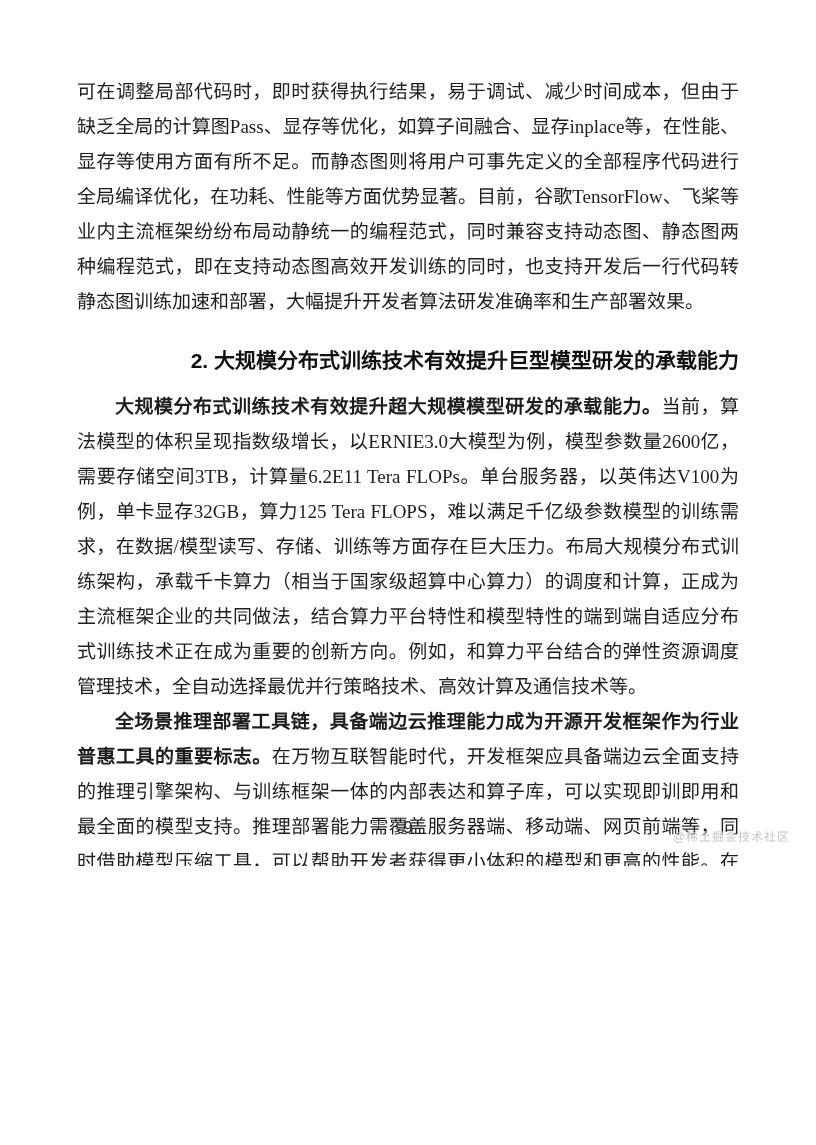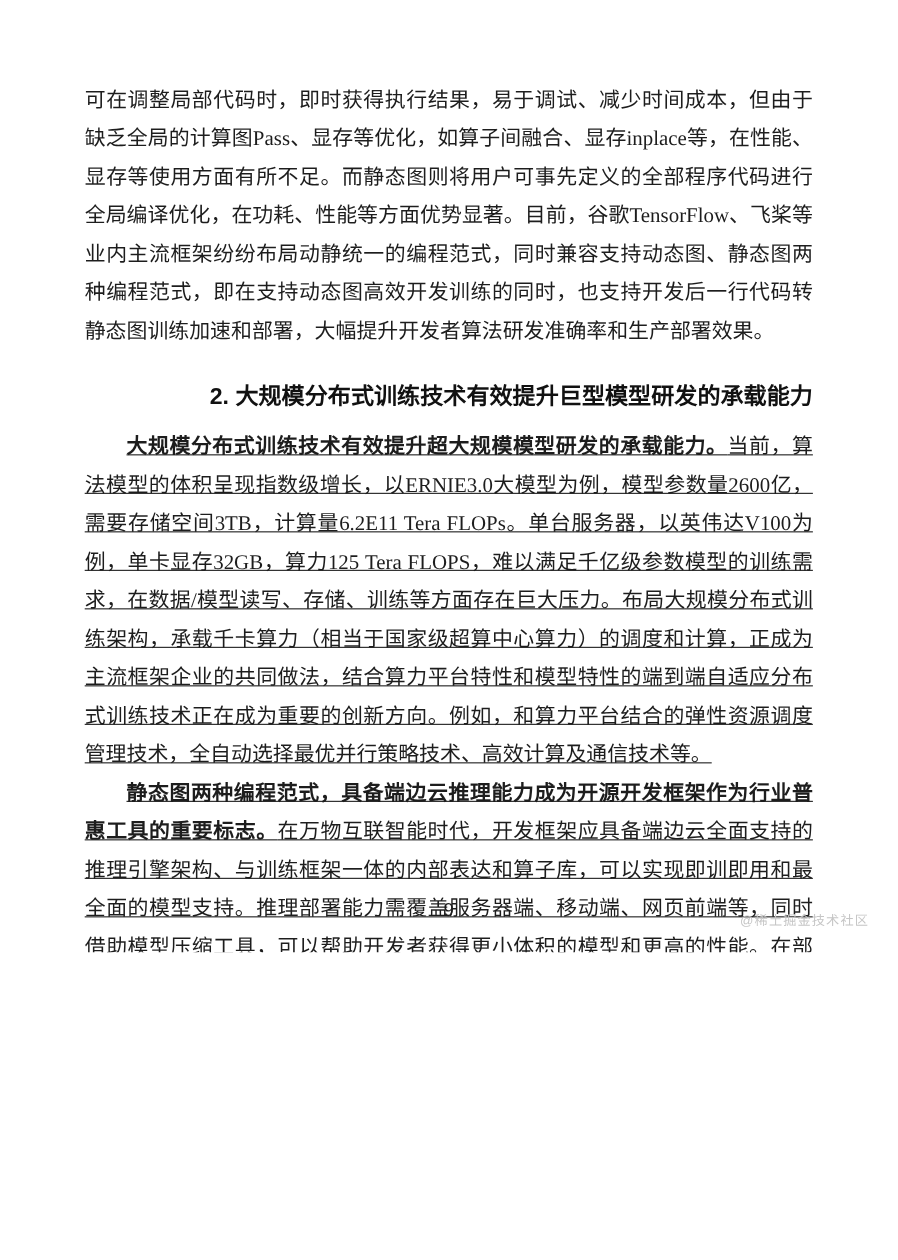--- a/index.html
+++ b/index.html
@@ -16,21 +16,21 @@
     padding: 74px 77px 0 77px;
     overflow: hidden;
   }
   .body-para {
     font-family: "Liberation Serif", "DejaVu Serif", serif;
     font-size: 19px;
     line-height: 35px;
     text-align: justify;
     color: var(--text, #1d1d1d);
   }
-  .indent { text-indent: 2em; text-decoration: underline; }
+  .indent { text-indent: 2em; }
   .lead {
     font-weight: 700;
     font-family: "Liberation Sans", "DejaVu Sans", sans-serif;
   }
   .sec-heading {
     font-family: "Liberation Sans", "DejaVu Sans", sans-serif;
     font-weight: 700;
     font-size: 21px;
     line-height: 32px;
     color: var(--heading, #111111);
@@ -62,19 +62,19 @@
 
 <div class="page">
 
   <p class="body-para">可在调整局部代码时，即时获得执行结果，易于调试、减少时间成本，但由于缺乏全局的计算图Pass、显存等优化，如算子间融合、显存inplace等，在性能、显存等使用方面有所不足。而静态图则将用户可事先定义的全部程序代码进行全局编译优化，在功耗、性能等方面优势显著。目前，谷歌TensorFlow、飞桨等业内主流框架纷纷布局动静统一的编程范式，同时兼容支持动态图、静态图两种编程范式，即在支持动态图高效开发训练的同时，也支持开发后一行代码转静态图训练加速和部署，大幅提升开发者算法研发准确率和生产部署效果。</p>
 
   <h2 class="sec-heading heading-2">2. 大规模分布式训练技术有效提升巨型模型研发的承载能力</h2>
 
   <p class="body-para indent"><span class="lead">大规模分布式训练技术有效提升超大规模模型研发的承载能力。</span><span>当前，算法模型的体积呈现指数级增长，以ERNIE3.0大模型为例，模型参数量2600亿，需要存储空间3TB，计算量6.2E11 Tera FLOPs。单台服务器，以英伟达V100为例，单卡显存32GB，算力125 Tera FLOPS，难以满足千亿级参数模型的训练需求，在数据/模型读写、存储、训练等方面存在巨大压力。布局大规模分布式训练架构，承载千卡算力（相当于国家级超算中心算力）的调度和计算，正成为主流框架企业的共同做法，结合算力平台特性和模型特性的端到端自适应分布式训练技术正在成为重要的创新方向。例如，和算力平台结合的弹性资源调度管理技术，全自动选择最优并行策略技术、高效计算及通信技术等。</span></p>
 
 
-  <p class="body-para indent"><span class="lead">静态图两种编程范式，具备端边云推理能力成为开源开发框架作为行业普惠工具的重要标志。</span><span>在万物互联智能时代，开发框架应具备端边云全面支持的推理引擎架构、与训练框架一体的内部表达和算子库，可以实现即训即用和最全面的模型支持。推理部署能力需覆盖服务器端、移动端、网页前端等，同时借助模型压缩工具，可以帮助开发者获得更小体积的模型和更高的性能。在部署环节，开发框架也应提供全流程、全场景推理部署工具链，实现在硬件受限环境下的快捷部署，如飞桨开发训练得到的模型可以通过配套模型压缩工具PaddleSlim的剪枝、量化或蒸馏技术来进一步优化，支持服务器、移动端/边缘端、网页端等不同硬件场景的推理引擎进行部署。</span></p>
+  <p class="body-para indent"><span class="lead">全场景推理部署工具链，具备端边云推理能力成为开源开发框架作为行业普惠工具的重要标志。</span><span>在万物互联智能时代，开发框架应具备端边云全面支持的推理引擎架构、与训练框架一体的内部表达和算子库，可以实现即训即用和最全面的模型支持。推理部署能力需覆盖服务器端、移动端、网页前端等，同时借助模型压缩工具，可以帮助开发者获得更小体积的模型和更高的性能。在部署环节，开发框架也应提供全流程、全场景推理部署工具链，实现在硬件受限环境下的快捷部署，如飞桨开发训练得到的模型可以通过配套模型压缩工具PaddleSlim的剪枝、量化或蒸馏技术来进一步优化，支持服务器、移动端/边缘端、网页端等不同硬件场景的推理引擎进行部署。</span></p>
 
   <div class="page-number">9</div>
 
   <div class="watermark">@稀土掘金技术社区</div>
 
 </div>
 
 </body></html>

